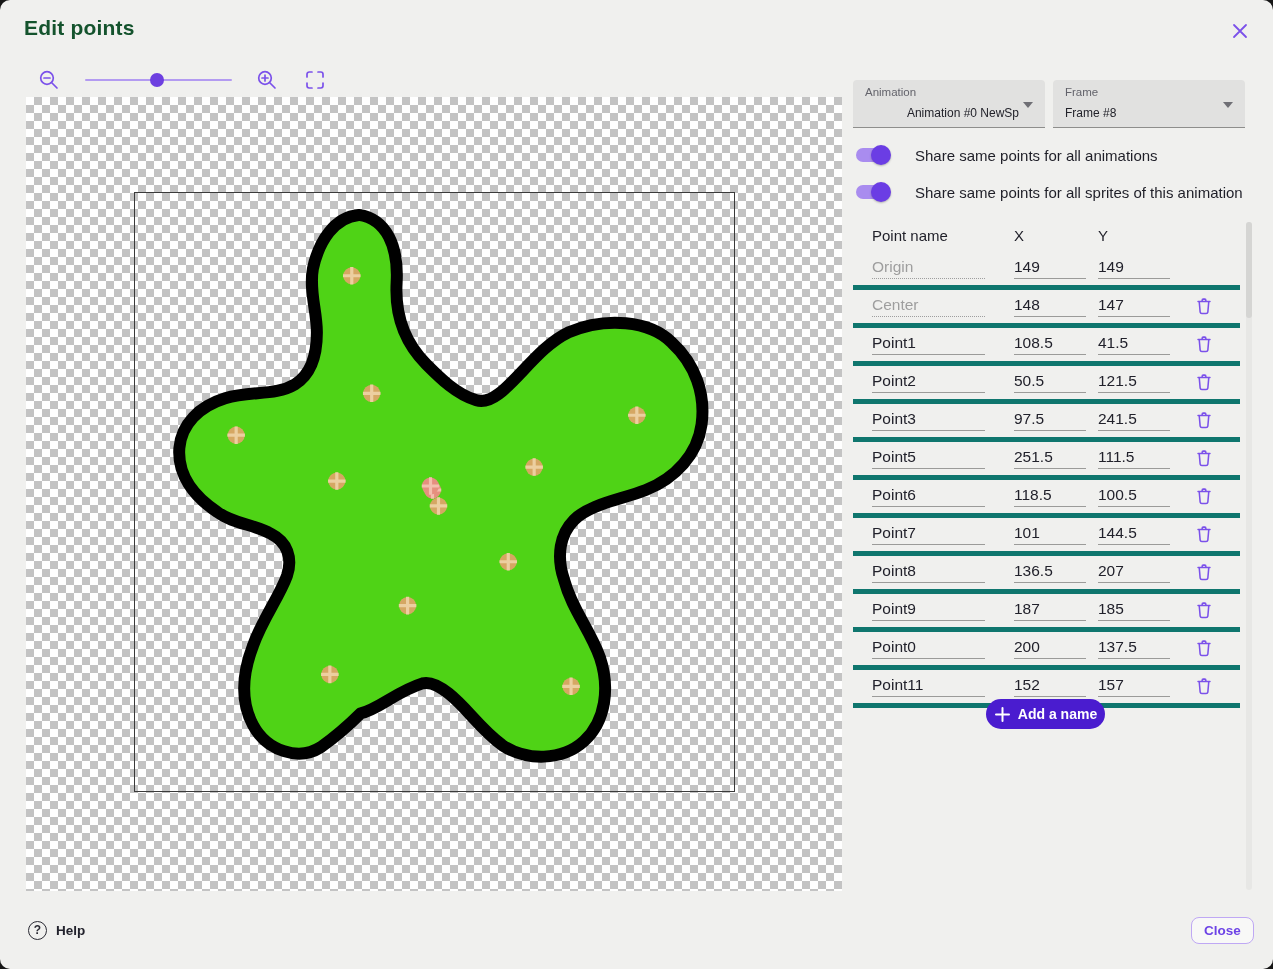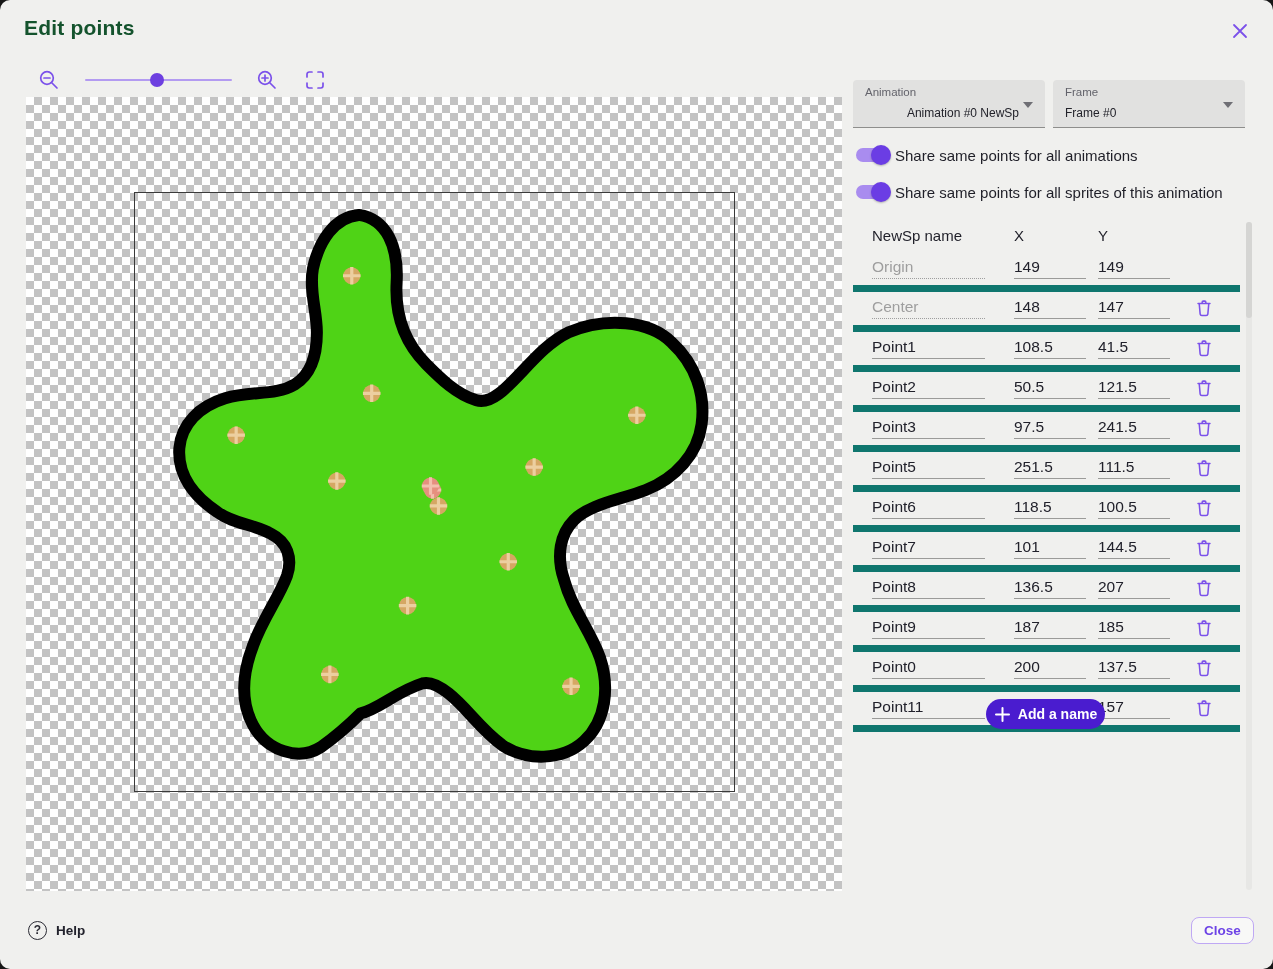--- a/index.html
+++ b/index.html
@@ -20,30 +20,30 @@
     background-size:16px 16px;overflow:hidden;}
   .sprite-frame{position:absolute;left:108px;top:95px;width:601px;height:600px;border:1px solid #3a3a3a;box-sizing:border-box;}
   .sprite-frame svg{position:absolute;left:0;top:0;width:100%;height:100%;}
 
   
   .select{position:absolute;top:80px;width:192px;height:48px;background:#e1e1e0;border-bottom:1px solid #8e8e8c;border-radius:4px 4px 0 0;box-sizing:border-box;cursor:pointer;}
   .select .lbl{position:absolute;left:12px;top:6px;font-size:11.5px;color:#63636b;}
   .select .val{position:absolute;left:12px;bottom:7px;right:26px;font-size:12px;color:#22222a;white-space:nowrap;overflow:hidden;}
   .select .arrow{position:absolute;right:12px;top:22px;width:0;height:0;border-left:5px solid transparent;border-right:5px solid transparent;border-top:6px solid #6f6f75;}
 
-  .toggle-row{position:absolute;left:855px;height:24px;display:flex;align-items:center;gap:4px;}
+  .toggle-row{position:absolute;left:855px;height:24px;display:flex;align-items:center;gap:24px;}
   .switch{position:relative;width:36px;height:20px;cursor:pointer;flex:0 0 auto;}
   .switch .trk{position:absolute;left:1px;top:3px;width:33px;height:14px;border-radius:7px;background:#a98cef;}
   .switch .th{position:absolute;right:0;top:0;width:20px;height:20px;border-radius:50%;background:#6b3de4;box-shadow:0 1px 2px rgba(0,0,0,.25);}
   .toggle-label{font-size:15px;color:#1f1f28;}
 
   
   .tbl-head{position:absolute;top:227px;font-size:15px;color:#1f1f28;}
   .tbl-rows{position:absolute;left:853px;top:252px;width:387px;}
-  .prow{position:relative;height:33px;border-bottom:7px solid #0f766e;text-decoration:underline;}
+  .prow{position:relative;height:33px;border-bottom:5px solid #0f766e;text-decoration:underline;}
   .prow input{position:absolute;bottom:6px;background:transparent;border:none;outline:none;border-bottom:1px solid #9b9b99;font-family:"Liberation Sans",sans-serif;font-size:15.5px;color:#21212b;padding:0 0 2px 0;}
   .prow input.pname{left:19px;width:113px;}
   .prow input.fixed{color:#9e9e9e;border-bottom:1px dotted #9e9e9e;}
   .prow input.px{left:161px;width:72px;}
   .prow input.py{left:245px;width:72px;}
   .prow .del{position:absolute;right:25px;top:5px;width:22px;height:22px;background:none;border:none;padding:0;cursor:pointer;}
 
   .add-btn{position:absolute;left:986px;top:699px;width:119px;height:30px;border:none;border-radius:15px;background:#4a1ccf;color:#fff;font-family:"Liberation Sans",sans-serif;font-size:14px;font-weight:bold;display:flex;align-items:center;justify-content:center;gap:7px;cursor:pointer;}
 
   .scrollbar{position:absolute;left:1246px;top:222px;width:6px;height:668px;border-radius:3px;background:#e7e7e5;}
@@ -155,40 +155,40 @@
     </div>
   </div>
 
   <div class="select" style="left:853px;text-align:right;">
     <div class="lbl">Animation</div>
     <div class="val">Animation #0 NewSp</div>
     <div class="arrow"></div>
   </div>
   <div class="select" style="left:1053px;">
     <div class="lbl">Frame</div>
-    <div class="val">Frame #0</div>
+    <div class="val">Frame #8</div>
     <div class="arrow"></div>
   </div>
 
   <div class="toggle-row" style="top:143px;">
     <div class="switch">
       <div class="trk"></div>
       <div class="th"></div>
     </div>
     <div class="toggle-label">Share same points for all animations</div>
   </div>
   <div class="toggle-row" style="top:180px;align-items:center;">
     <div class="switch">
       <div class="trk"></div>
       <div class="th"></div>
     </div>
     <div class="toggle-label">Share same points for all sprites of this animation</div>
   </div>
 
-  <div class="tbl-head" style="left:872px;">NewSp name</div>
+  <div class="tbl-head" style="left:872px;">Point name</div>
   <div class="tbl-head" style="left:1014px;">X</div>
   <div class="tbl-head" style="left:1098px;">Y</div>
 
   <div class="tbl-rows" id="rows">
       <div class="prow">
         <input class="pname fixed" readonly="" value="Origin" style="">
         <input class="px" value="149" style="">
         <input class="py" value="149" style="">
       </div>
       <div class="prow">

